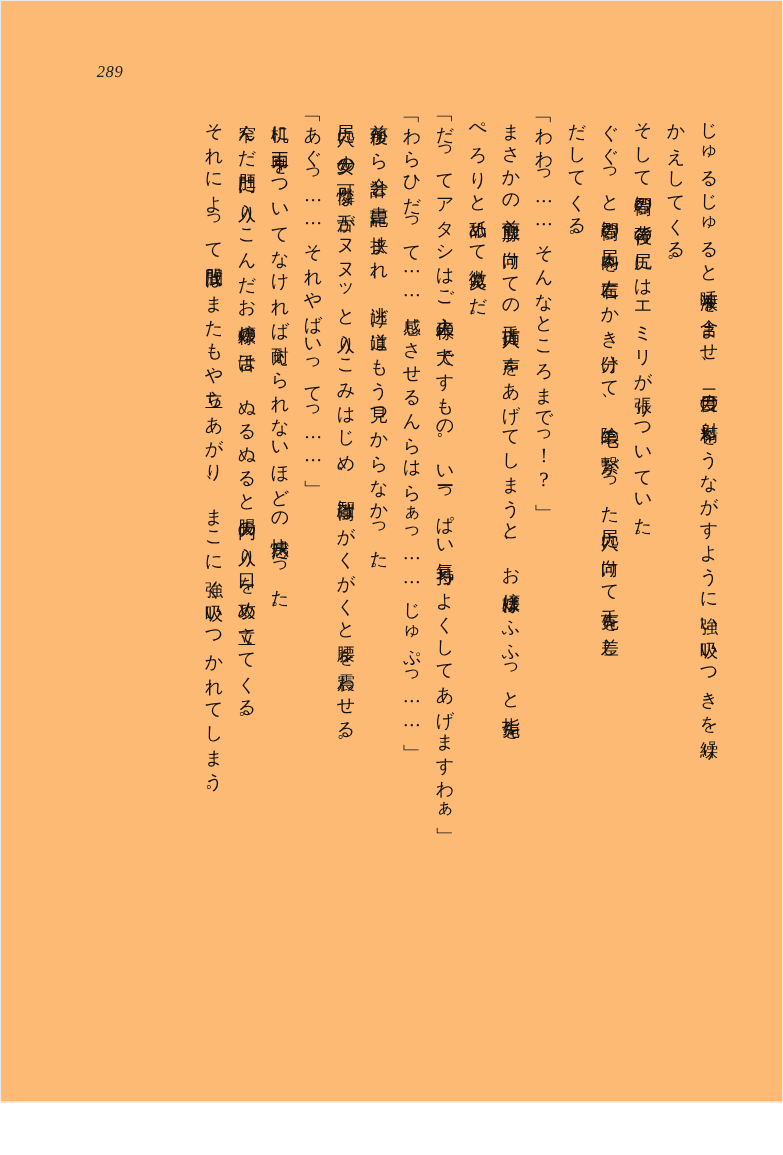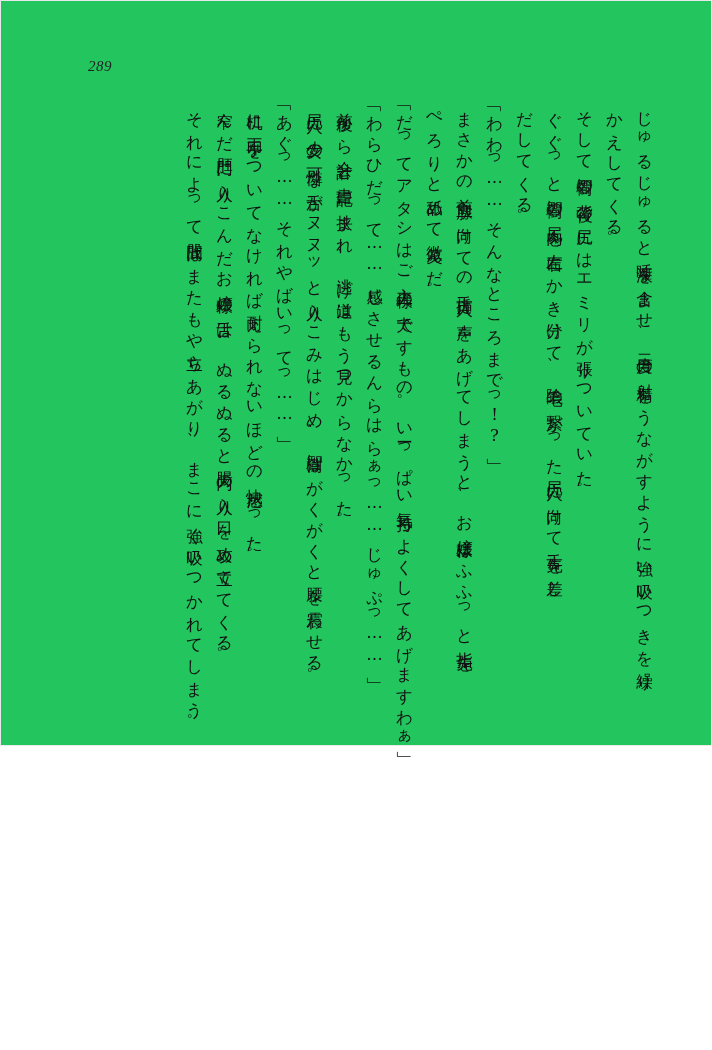--- a/index.html
+++ b/index.html
@@ -11,22 +11,22 @@
     height: 1050px;
     background: #ffffff;
     font-family: "Liberation Serif", "DejaVu Serif", serif;
     color: #1a1a1a;
     overflow: hidden;
   }
 
   #page {
     position: relative;
     width: 712px;
-    height: 746px;
-    background: #22c55e;
+    height: 1002px;
+    background: #fdba74;
     box-sizing: border-box;
   }
 
   
   #page::after {
     content: "";
     position: absolute;
     left: 0; top: 0; right: 0; bottom: 0;
     border: 1px solid #e9e9e9;
     pointer-events: none;

